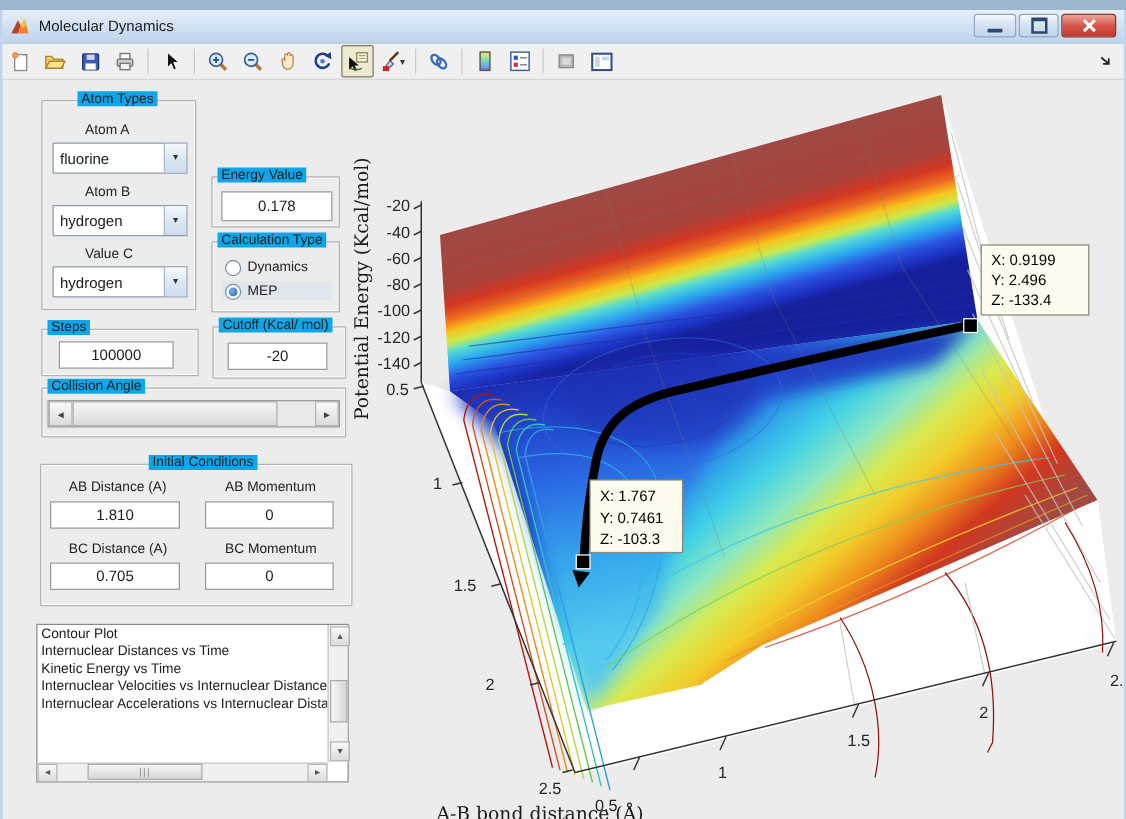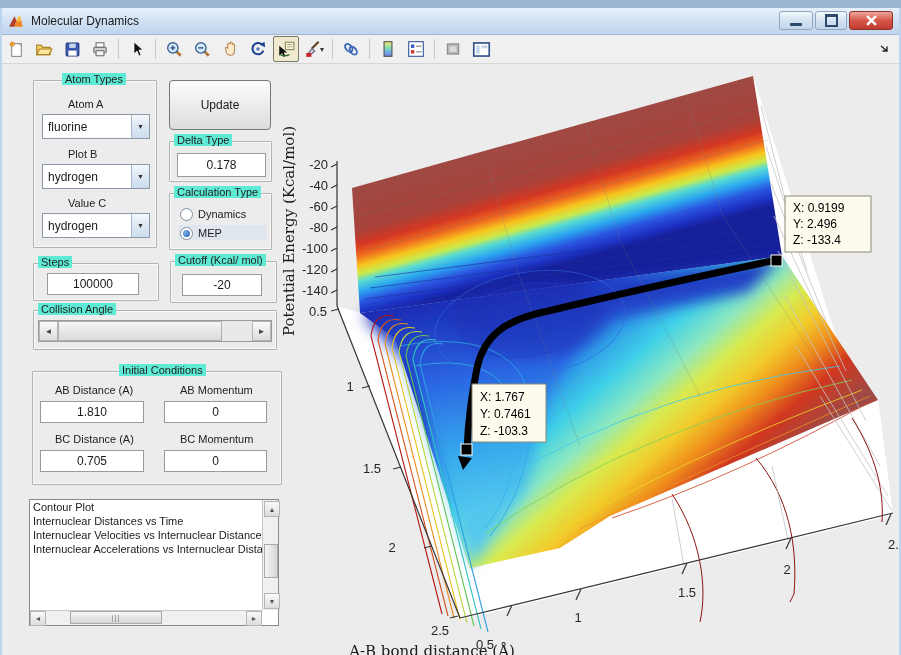--- a/index.html
+++ b/index.html
@@ -25,21 +25,21 @@
   
   #toolbar{position:absolute;left:0;top:27px;width:100%;height:28px;background:#f0f0f0;
      border-bottom:1px solid #d6d6d6;display:flex;align-items:center;}
   .tbtn{width:24px;height:24px;margin:0 1px;display:flex;align-items:center;justify-content:center;border:1px solid transparent;border-radius:2px;}
   .tbtn.active{background:#efe9cf;border:1px solid #7a7a6a;}
   .tsep{width:1px;height:20px;background:#c9c9c9;margin:0 4px;}
   .caret{font-size:8px;color:#333;margin-left:-2px;}
   #tb-overflow{position:absolute;right:8px;top:34px;}
   
   .group{position:absolute;border:1px solid #b3b3b3;border-radius:1px;box-shadow:inset 0 0 0 1px #f8f8f8;}
-  .gtitle{position:absolute;top:-8px;background:#5eead4;padding:0 3px;white-space:nowrap;color:#222;}
+  .gtitle{position:absolute;top:-8px;background:#0ea5e9;padding:0 3px;white-space:nowrap;color:#222;}
   .lbl{position:absolute;white-space:nowrap;color:#222;text-align:right;}
   .field{position:absolute;background:#fff;border:1px solid #9a9a9a;text-align:center;font-size:12px;
          display:flex;align-items:center;justify-content:center;}
   .combo{position:absolute;background:#fff;border:1px solid #8a98a8;display:flex;align-items:stretch;}
   .combo .cval{flex:1;display:flex;align-items:center;padding-left:5px;font-size:12px;}
   .combo .carrow{width:17px;background:linear-gradient(#f5f9fd,#dce7f3 50%,#cdddee);border-left:1px solid #a8b8c8;
         display:flex;align-items:center;justify-content:center;font-size:7px;color:#333;}
   #updateBtn{position:absolute;left:167px;top:72px;width:100px;height:48px;border:1px solid #777;border-radius:4px;
      background:linear-gradient(#fcfcfc,#eee 45%,#dcdcdc);display:flex;align-items:center;justify-content:center;font-size:12px;}
   .radio{position:absolute;width:11px;height:11px;border-radius:50%;border:1px solid #7d8da0;background:#fff;}
@@ -227,37 +227,34 @@
   </svg>
 
   <div class="group" style="left:31px;top:72px;width:122px;height:166px">
     <span class="gtitle" style="left:28px">Atom Types</span>
   </div>
   <div class="lbl" style="left:66px;top:90px">Atom A</div>
   <div class="combo" style="left:40px;top:106px;width:106px;height:23px">
     <span class="cval">fluorine</span>
     <span class="carrow">▼</span>
   </div>
-  <div class="lbl" style="left:66px;top:140px">Plot B</div>
+  <div class="lbl" style="left:66px;top:140px">Atom B</div>
   <div class="combo" style="left:40px;top:156px;width:106px;height:23px">
     <span class="cval">hydrogen</span>
     <span class="carrow">▼</span>
   </div>
   <div class="lbl" style="left:66px;top:189px">Value C</div>
   <div class="combo" style="left:40px;top:205px;width:106px;height:23px">
     <span class="cval">hydrogen</span>
     <span class="carrow">▼</span>
   </div>
 
-  <div id="updateBtn">
-    <span>Update</span>
-  </div>
 
   <div class="group" style="left:167px;top:133px;width:101px;height:39px">
-    <span class="gtitle" style="left:4px">Delta Type</span>
+    <span class="gtitle" style="left:4px">Energy Value</span>
   </div>
   <div class="field" style="left:175px;top:145px;width:87px;height:22px">0.178</div>
 
   <div class="group" style="left:167px;top:185px;width:101px;height:55px">
     <span class="gtitle" style="left:4px">Calculation Type</span>
   </div>
   <div class="radio" style="left:178px;top:200px"></div>
   <div class="lbl" style="left:196px;top:200px">Dynamics</div>
   <div class="radiorow-sel" style="left:176px;top:217px;width:88px;height:15px"></div>
   <div class="radio on" style="left:178px;top:219px"></div>
@@ -292,20 +289,21 @@
   <div class="field" style="left:162px;top:393px;width:101px;height:20px">0</div>
   <div class="lbl" style="left:53px;top:425px">BC Distance (A)</div>
   <div class="lbl" style="left:178px;top:425px">BC Momentum</div>
   <div class="field" style="left:38px;top:442px;width:102px;height:20px">0.705</div>
   <div class="field" style="left:162px;top:442px;width:101px;height:20px">0</div>
 
   <div id="listbox">
     <div class="litems">
       <div class="litem">Contour Plot</div>
       <div class="litem">Internuclear Distances vs Time</div>
+      <div class="litem">Kinetic Energy vs Time</div>
       <div class="litem">Internuclear Velocities vs Internuclear Distance</div>
       <div class="litem">Internuclear Accelerations vs Internuclear Distance</div>
     </div>
     <div class="vscroll">
       <div class="scb" style="margin-top:1px">▲</div>
       <div class="vthumb"></div>
       <div class="scb" style="position:absolute;bottom:1px">▼</div>
     </div>
     <div class="hscroll">
       <div class="scb" style="width:14px;height:13px">◄</div>

